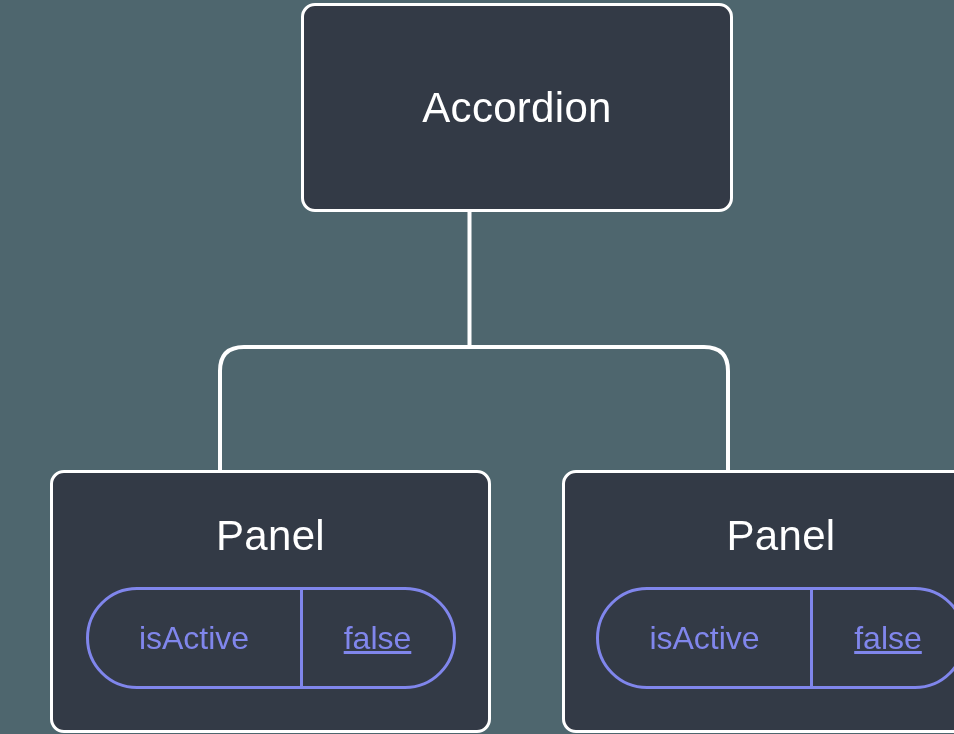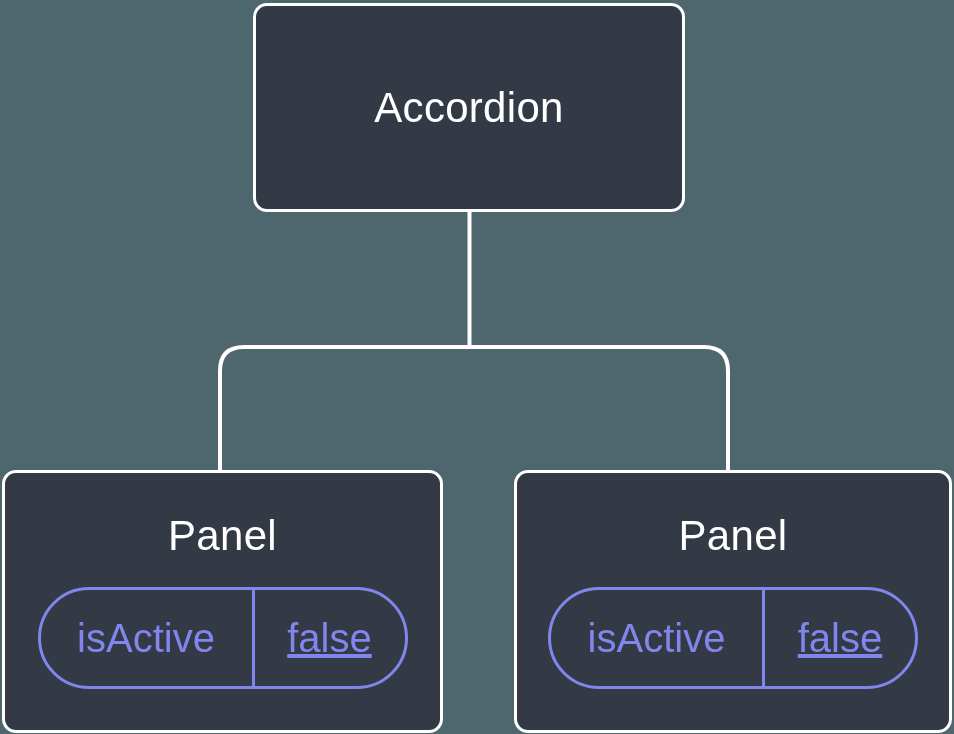--- a/index.html
+++ b/index.html
@@ -26,20 +26,21 @@
     fill: none;
     stroke: #ffffff;
     stroke-width: 4;
   }
   .node {
     position: absolute;
     box-sizing: border-box;
     background: #333a46;
     border: 3px solid #ffffff;
     border-radius: 14px;
+    margin-left: 48px;
   }
   .node-root {
     left: 253px;
     top: 3px;
     width: 432px;
     height: 209px;
     display: flex;
     align-items: center;
     justify-content: center;
   }
@@ -71,21 +72,21 @@
   }
   .state-pill {
     margin-top: 26px;
     box-sizing: border-box;
     height: 102px;
     border: 3px solid #8086ec;
     border-radius: 51px;
     display: flex;
     align-items: stretch;
     color: #8086ec;
-    font-size: 40px;
+    font-size: 32px;
     font-weight: 400;
   }
   .state-key {
     width: 211px;
     display: flex;
     align-items: center;
     justify-content: center;
     border-right: 3px solid #8086ec;
   }
   .state-value {

